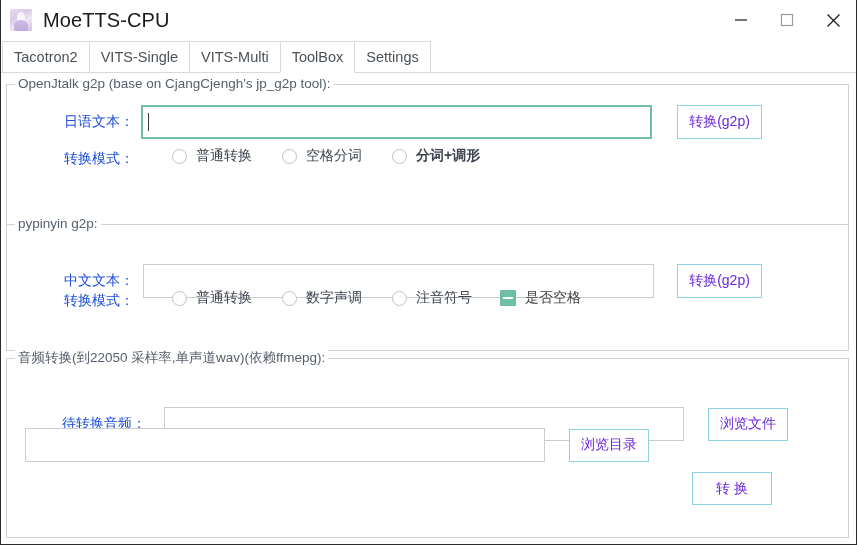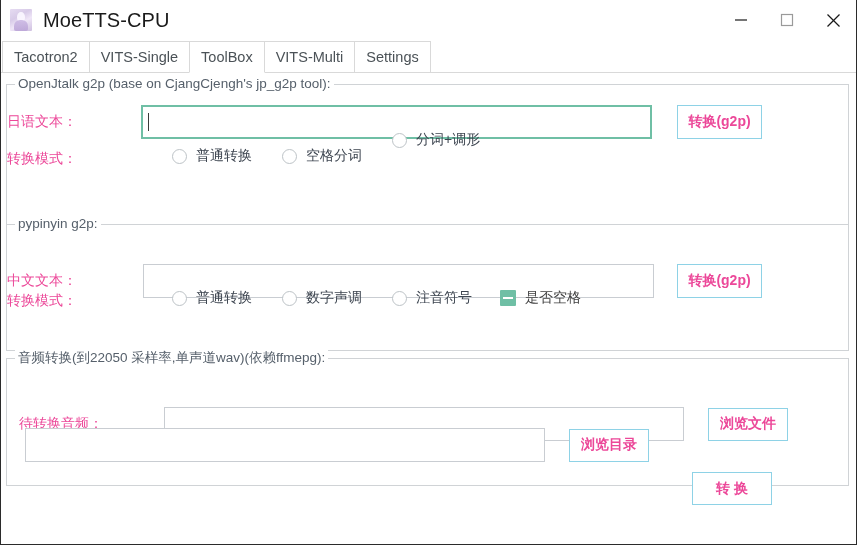--- a/index.html
+++ b/index.html
@@ -137,57 +137,57 @@
     padding: 0 3px;
     background: #ffffff;
     font-size: 13.5px;
     color: #56606b;
     white-space: nowrap;
     line-height: 16px;
   }
 
   #group-jp   { top: 11px;  height: 170px; }
   #group-py   { top: 151px; height: 127px; }
-  #group-wav  { top: 285px; height: 128px; }
+  #group-wav  { top: 285px; height: 180px; }
 
   .row { position: absolute; display: flex; align-items: center; }
 
   .field-label {
     font-size: 14px;
-    color: #ec4899;
+    color: #1d4ed8;
+    text-align: right;
     white-space: nowrap;
   }
 
   .textinput {
     border: 1px solid #c9cdd2;
     background: #ffffff;
     height: 34px;
     font-size: 14px;
     color: #222;
     padding: 0 6px;
     outline: none;
     font-family: "Liberation Sans", "DejaVu Sans", sans-serif;
   }
   .textinput.focused {
     border: 2px solid #6fbfa5;
   }
 
   .btn {
     border: 1px solid #8ed2e6;
     background: #ffffff;
-    color: #ec4899;
+    color: #6d28d9;
     font-size: 14px;
     font-family: "Liberation Sans", "DejaVu Sans", sans-serif;
     cursor: pointer;
     padding: 8px;
     white-space: nowrap;
     display: flex;
     align-items: center;
     justify-content: center;
-    font-weight: bold;
   }
 
   
   .radio-item {
     display: flex;
     align-items: center;
     position: absolute;
     white-space: nowrap;
   }
   .radio-mark {
@@ -261,22 +261,22 @@
           <line x1="1.5" y1="1.5" x2="13.5" y2="13.5" stroke="#1a1a1a" stroke-width="1.2"></line>
           <line x1="13.5" y1="1.5" x2="1.5" y2="13.5" stroke="#1a1a1a" stroke-width="1.2"></line>
         </svg>
       </div>
     </div>
   </div>
 
   <div class="tabbar">
     <div class="tab">Tacotron2</div>
     <div class="tab">VITS-Single</div>
+    <div class="tab">VITS-Multi</div>
     <div class="tab active">ToolBox</div>
-    <div class="tab">VITS-Multi</div>
     <div class="tab">Settings</div>
   </div>
 
   <div class="content">
 
     <div class="groupbox" id="group-jp">
       <div class="group-title">OpenJtalk g2p (base on CjangCjengh's jp_g2p tool):</div>
 
       <div class="row" style="left:0; top:20px; width:838px;">
         <div class="field-label" style="width:127px;">日语文本：</div>
@@ -288,21 +288,21 @@
         <div class="field-label" style="width:127px;">转换模式：</div>
       </div>
       <div class="radio-item" style="left:165px; top:62px;">
         <span class="radio-mark"></span>
         <span class="radio-label">普通转换</span>
       </div>
       <div class="radio-item" style="left:275px; top:62px;">
         <span class="radio-mark"></span>
         <span class="radio-label">空格分词</span>
       </div>
-      <div class="radio-item" style="left:385px; top:46px;">
+      <div class="radio-item" style="left:385px; top:62px;font-weight:bold;">
         <span class="radio-mark"></span>
         <span class="radio-label">分词+调形</span>
       </div>
     </div>
 
     <div class="groupbox" id="group-py">
       <div class="group-title">pypinyin g2p:</div>
 
       <div class="row" style="left:0; top:39px; width:838px;">
         <div class="field-label" style="width:127px;">中文文本：</div>

